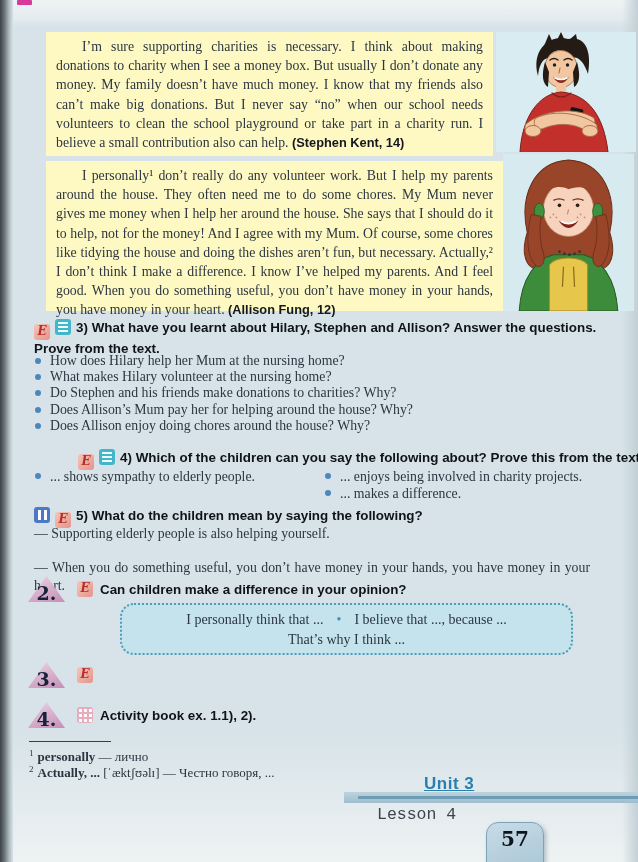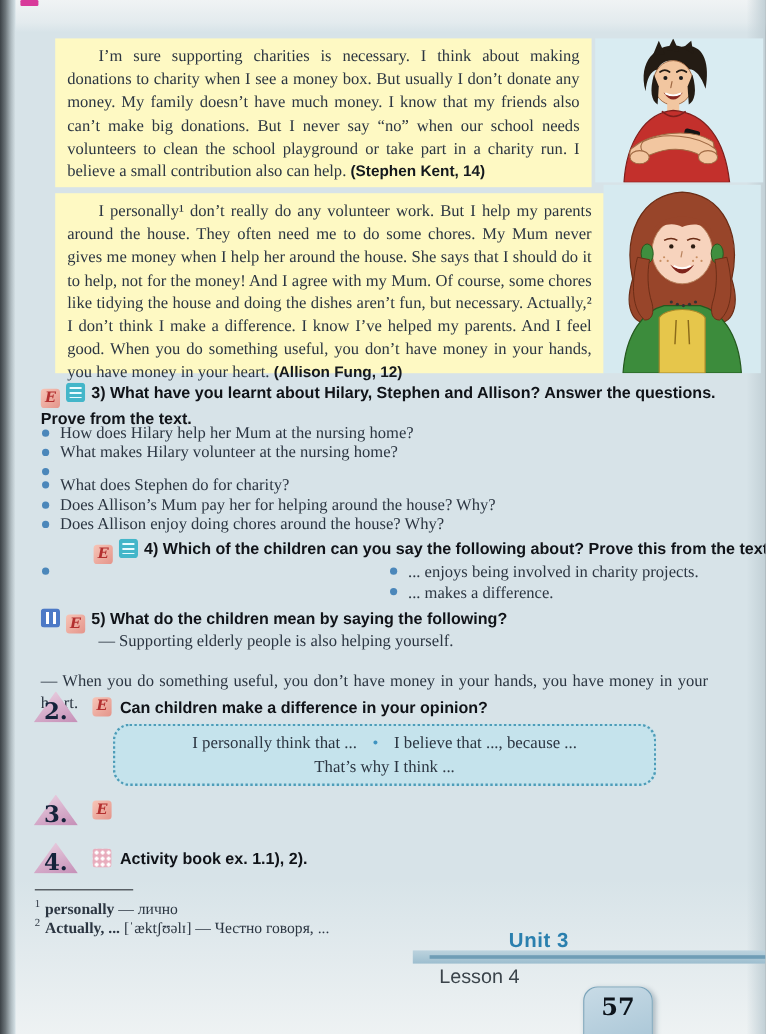--- a/index.html
+++ b/index.html
@@ -61,38 +61,38 @@
   
   .main-ex { position:absolute; left:28px; display:flex; align-items:center; }
   .tri { position:relative; width:37px; height:26px; flex:0 0 auto; }
   .tri::before { content:""; position:absolute; inset:0;
     clip-path:polygon(50% 0,0 100%,100% 100%); background:linear-gradient(160deg,#ecd4e3,#c58fb7); }
   .tri .num { position:absolute; left:0; right:0; bottom:-2px; text-align:center;
     font-family:"DejaVu Serif", serif; font-weight:bold; font-size:19px; color:#15233b; }
   .main-ex .ic { margin:0 7px 0 12px; }
   .main-label { font-family:"Liberation Sans", sans-serif; font-weight:bold; font-size:13.4px; color:#101318; }
 
-  .hint-box { position:absolute; left:94px; top:603px; width:453px; height:52px;
+  .hint-box { position:absolute; left:120px; top:603px; width:453px; height:52px;
     background:#c5e3ec; border:2px dotted #4d9cb8; border-radius:14px;
     text-align:center; font-size:14px; line-height:20px; color:#2c3642; padding-top:5px; }
   .hint-sep { color:#3f93c0; margin:0 13px; }
 
   
   .fn-rule { position:absolute; left:29px; top:741px; width:82px; border-top:1.6px solid #3a3f45; }
   .fn { position:absolute; left:29px; width:520px; font-size:13px; line-height:15px; color:#2c3642; }
   .fn sup { font-size:9px; margin-right:4px; }
   .fn b { font-family:"Liberation Serif", serif; }
 
   
   .unit-label { position:absolute; left:424px; top:774px; font-family:"Liberation Sans", sans-serif;
-    font-weight:bold; font-size:17px; letter-spacing:0.5px; color:#2a7fae; }
+    font-weight:bold; font-size:17px; letter-spacing:0.5px; color:#2a7fae;text-decoration:underline; }
   .footer-bar { position:absolute; left:344px; top:792px; right:0; height:11px;
     background:linear-gradient(to bottom,#bcd3de,#9dbecf); }
   .footer-bar::after { content:""; position:absolute; left:14px; right:0; top:4px; height:3px; background:#6f9db6; }
-  .lesson-label { position:absolute; left:366px; top:805px; font-family:Liberation Sans, sans-serif;
+  .lesson-label { position:absolute; left:377px; top:805px; font-family:Liberation Mono, monospace;
     font-size:16.5px; color:#3b444b; }
   .page-tab { position:absolute; left:486px; top:778px; width:58px; height:78px; z-index:5;
     border:1.5px solid #7ba4ba; border-radius:12px;
     background:linear-gradient(160deg,#c8dbe6,#9cbdd0);
     box-shadow:2px 2px 4px rgba(60,90,110,0.35); text-align:center;margin-top:44px; }
   .page-tab .pg { display:inline-block; margin-top:4px; font-family:"DejaVu Serif", serif;
     font-weight:bold; font-size:20px; color:#0d141b; }
 </style>
 </head>
 <body>
@@ -188,60 +188,58 @@
     <li>
         <span class="dot"></span>
         <span>How does Hilary help her Mum at the nursing home?</span>
       </li>
     <li>
         <span class="dot"></span>
         <span>What makes Hilary volunteer at the nursing home?</span>
       </li>
     <li>
         <span class="dot"></span>
-      </li>
-    <li>
-        <span class="dot"></span>
-        <span>What does Stephen do for charity?</span>
+        <span>Do Stephen and his friends make donations to charities? Why?</span>
       </li>
     <li>
         <span class="dot"></span>
         <span>Does Allison’s Mum pay her for helping around the house? Why?</span>
       </li>
     <li>
         <span class="dot"></span>
         <span>Does Allison enjoy doing chores around the house? Why?</span>
       </li>
   </ul>
 
   <p class="ex-head" style="top:449px;margin-left:44px;">
     <span class="ic ic-speak"><span>E</span></span><span class="ic ic-read"></span><span>4) Which of the children can you say the following about? Prove this from the text.</span>
   </p>
   <div class="two-col" style="top:468px;">
     <ul class="col-l">
       <li>
           <span class="dot"></span>
+          <span>... shows sympathy to elderly people.</span>
         </li>
     </ul>
     <ul class="col-r">
       <li>
           <span class="dot"></span>
           <span>... enjoys being involved in charity projects.</span>
         </li>
       <li>
           <span class="dot"></span>
           <span>... makes a difference.</span>
         </li>
     </ul>
   </div>
 
   <p class="ex-head" style="top:507px;">
     <span class="ic ic-pair"></span><span class="ic ic-speak"><span>E</span></span><span>5) What do the children mean by saying the following?</span>
   </p>
-  <p class="dash-p" style="top:525px;margin-left:48px;">—  Supporting elderly people is also helping yourself.</p>
+  <p class="dash-p" style="top:525px;">—  Supporting elderly people is also helping yourself.</p>
   <p class="dash-p" style="top:543px;margin-top:16px;">—  When you do something useful, you don’t have money in your hands, you have money in your heart.</p>
 
   <div class="main-ex" style="top:576px;">
     <span class="tri">
         <span class="num">2.</span>
       </span>
     <span class="ic ic-speak"><span>E</span></span>
     <span class="main-label">Can children make a difference in your opinion?</span>
   </div>
 

